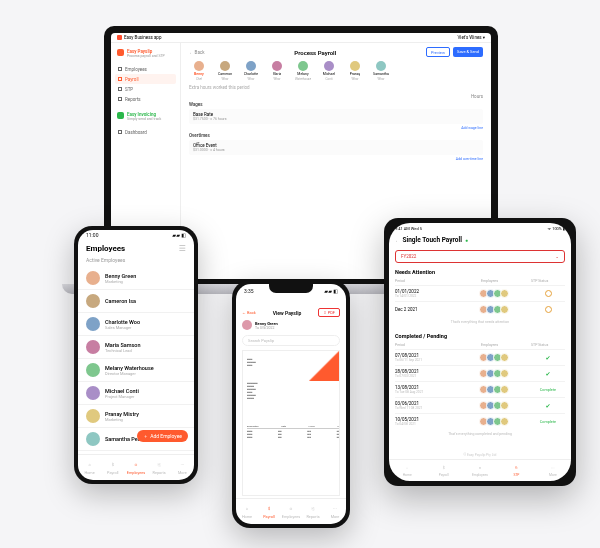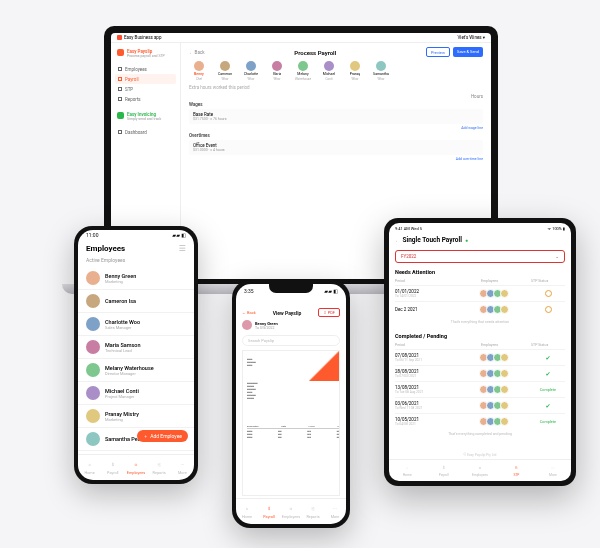--- a/index.html
+++ b/index.html
@@ -109,21 +109,21 @@
   .p2-block { position:absolute; left:4px; font-size:2.3px; color:#444; line-height:1.3; }
 
   
   .tablet {
     position:absolute;
     top: 218px; left: 384px;
     width: 192px; height: 268px;
     background:#111; border-radius:14px; padding:5px;
     box-shadow: 0 12px 34px rgba(0,0,0,.28);
   }
-  .tablet-screen { width:100%;height:100%; background:#fff; border-radius:10px; display:flex;flex-direction:column; font-size:4.5px; overflow:hidden;}
+  .tablet-screen { width:100%;height:100%; background:#fff; border-radius:21px; display:flex;flex-direction:column; font-size:4.5px; overflow:hidden;}
   .tb-status { height:10px; display:flex;justify-content:space-between;align-items:center;padding:0 6px;font-size:4px;}
   .tb-head { padding:3px 6px; display:flex;align-items:center;gap:3px;}
   .tb-title { font-weight:700; font-size:6.5px; }
   .tb-select { margin:3px 6px; border:0.6px solid #d33; color:#d33; border-radius:3px; padding:3px 5px; display:flex; justify-content:space-between; align-items:center;}
   .tb-sec { padding:3px 6px; }
   .tb-sec-h { font-weight:700; font-size:5.5px; margin-bottom:2px;}
   .tb-thead { display:flex; color:#aaa; font-size:3.5px; padding:2px 0;}
   .tb-thead span:nth-child(1){flex:1;}
   .tb-thead span:nth-child(2){width:50px;}
   .tb-thead span:nth-child(3){width:34px;}

